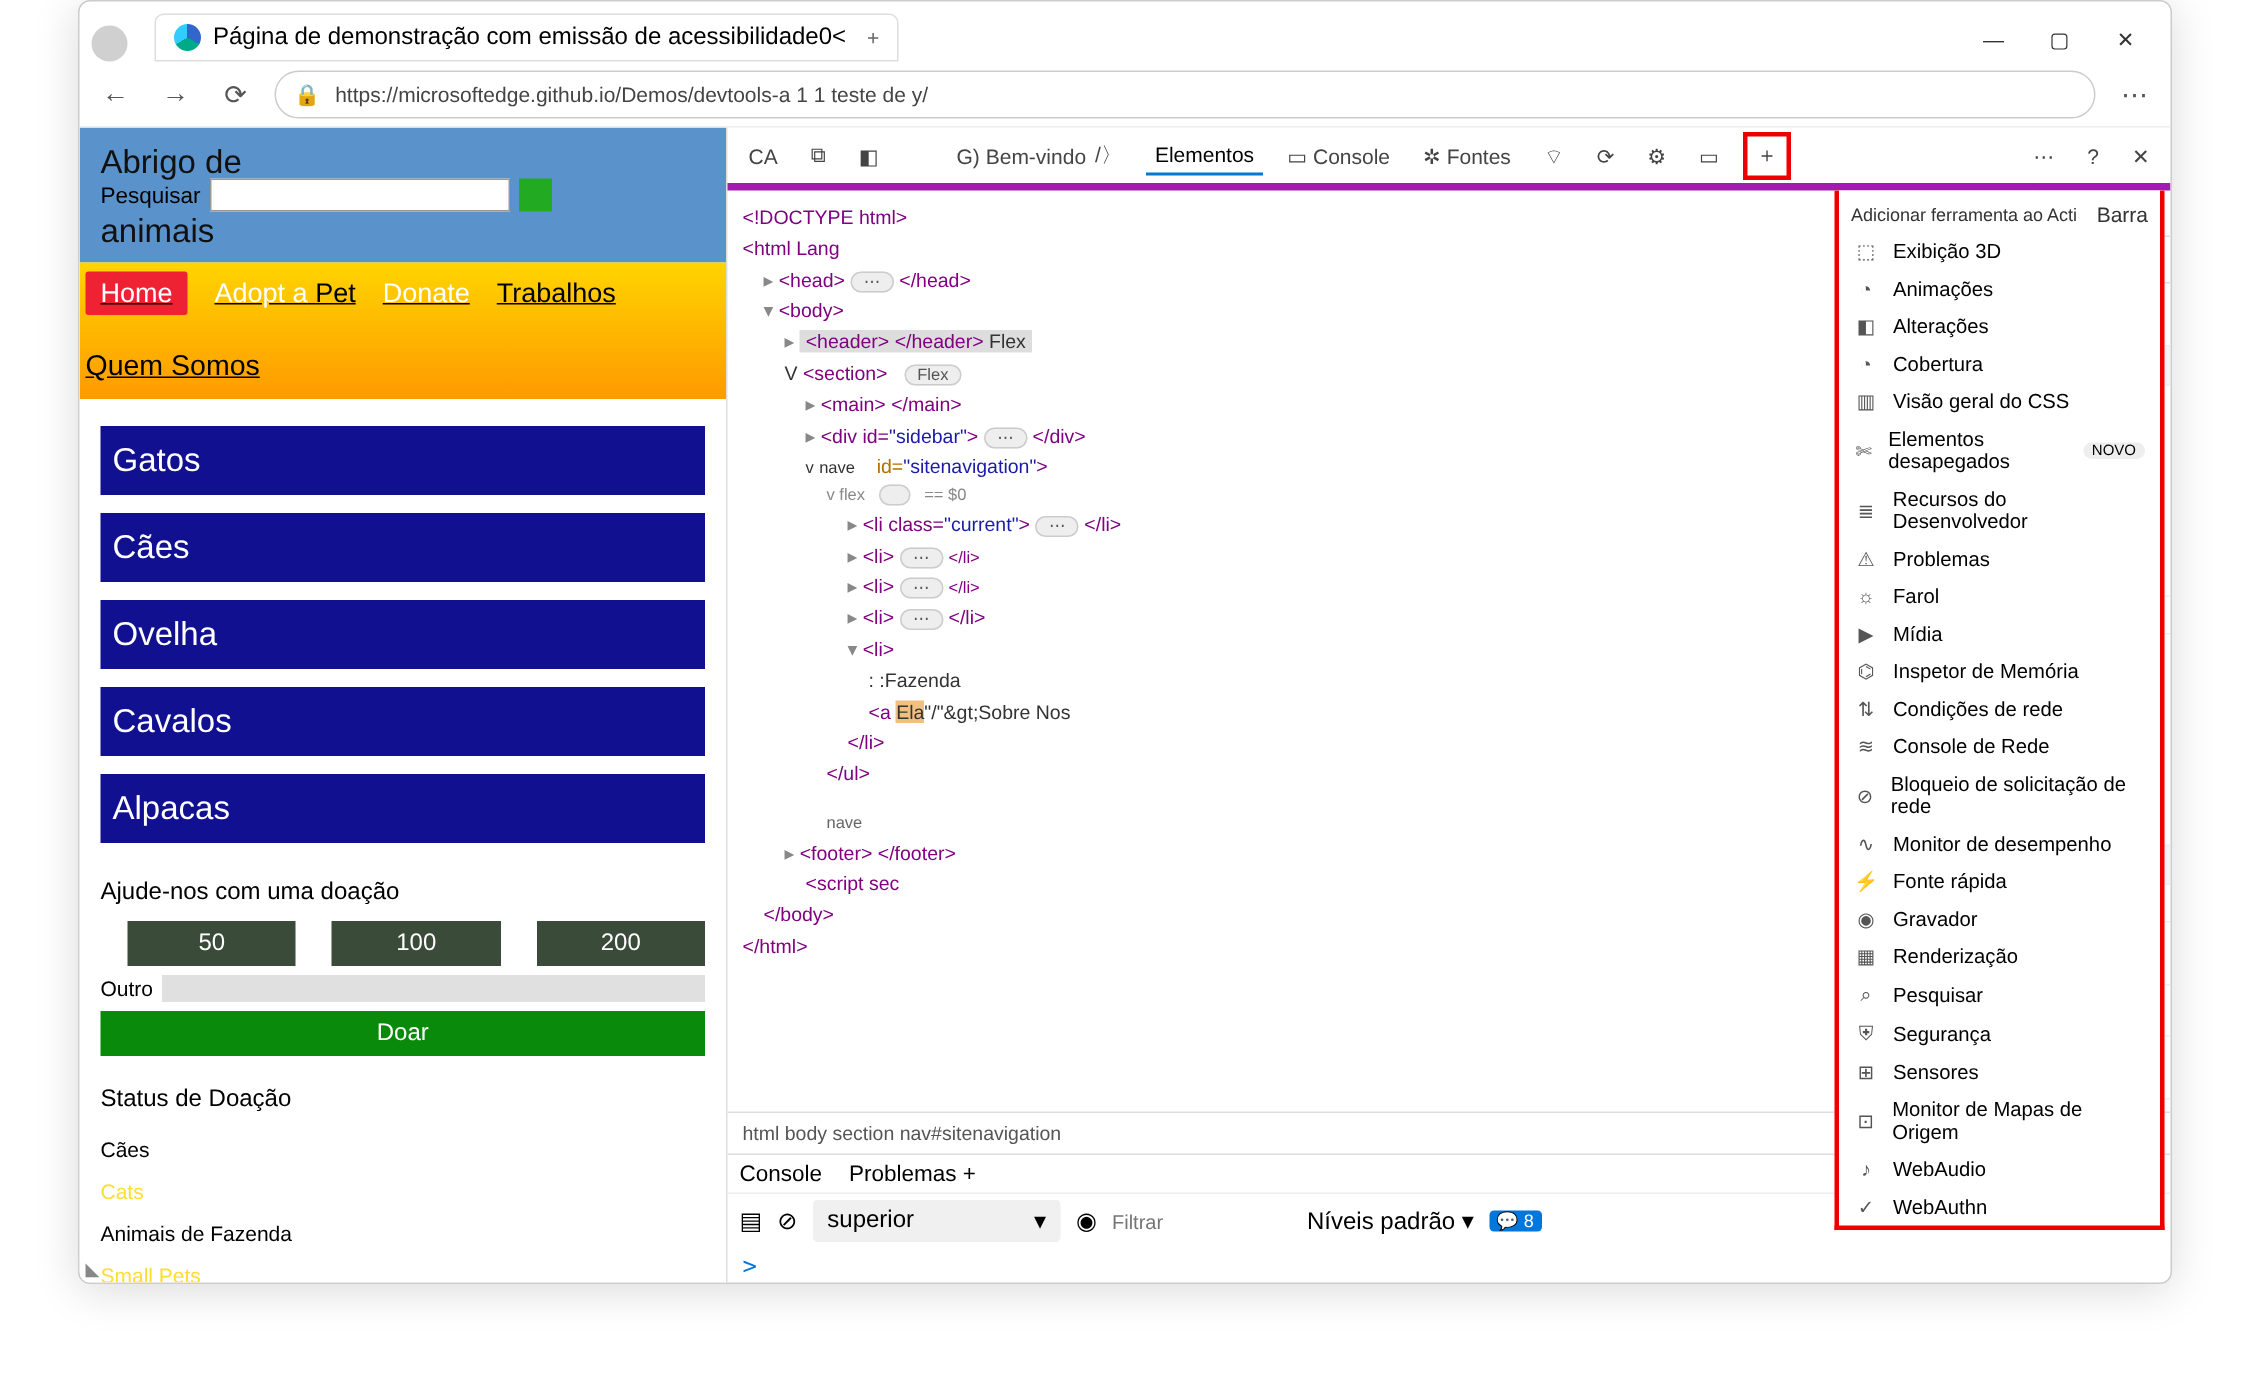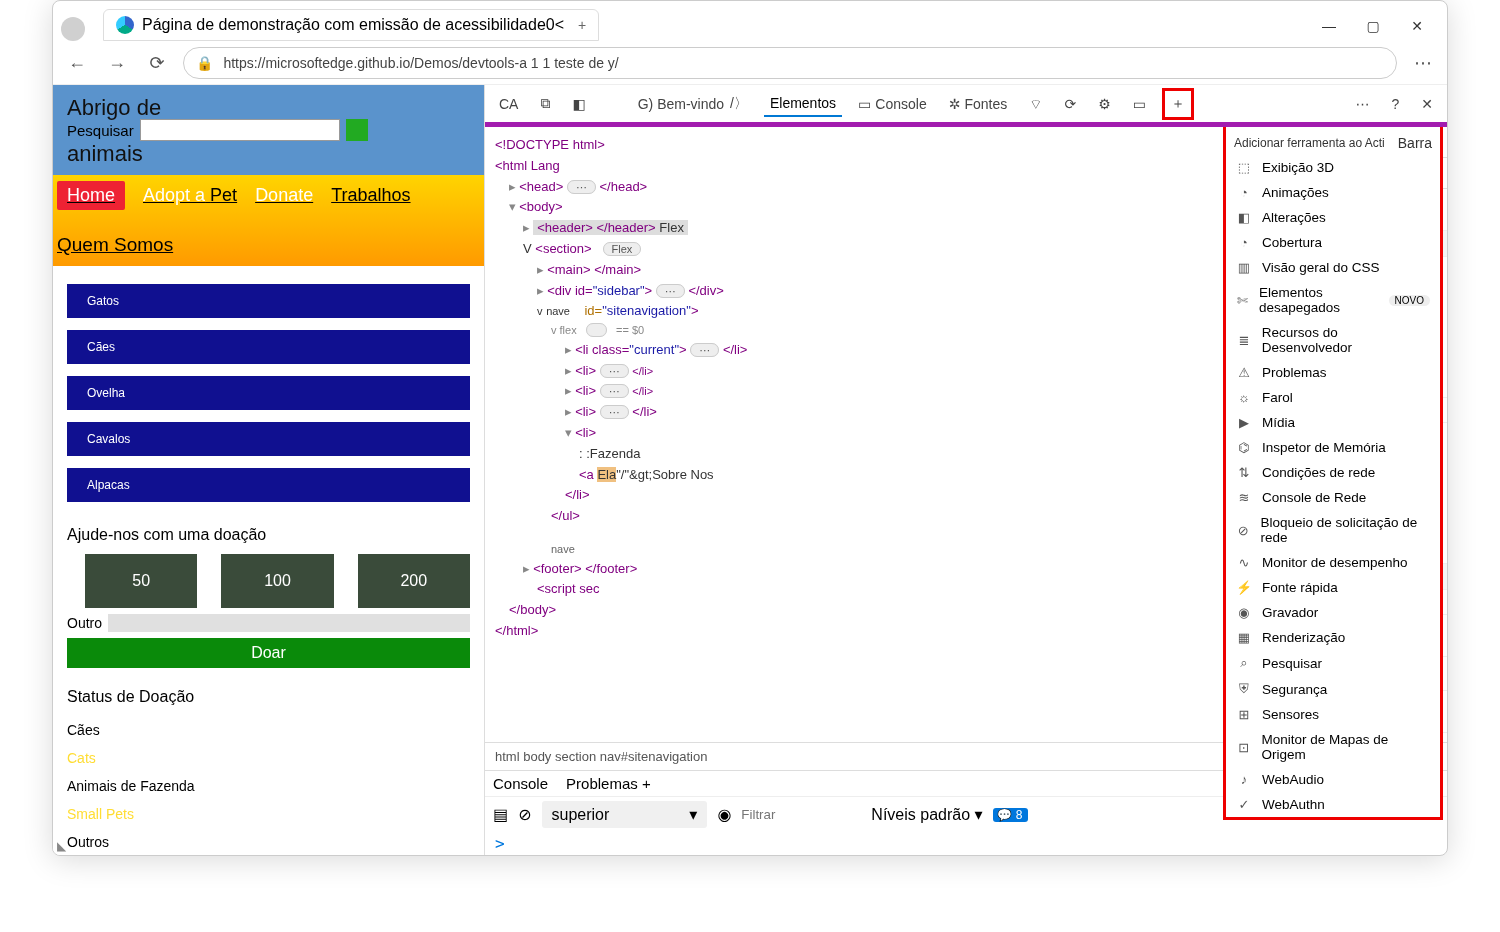--- a/index.html
+++ b/index.html
@@ -30,26 +30,26 @@
 .hero .searchrow label { font-size: 15px; }
 .hero .searchrow input { width: 200px; height: 22px; border: 1px solid #999; }
 .hero .searchrow .go { width: 22px; height: 22px; background: #2a2; }
 .navband { background: linear-gradient(#ffd400,#ff9a00); display: flex; flex-wrap: wrap; align-items: center; padding: 6px 4px 10px; gap: 18px; text-decoration: underline; }
 .navband a { text-decoration: none; font-size: 18px; color: #fff; }
 .navband .home { background: #e23; padding: 4px 10px; border-radius: 2px; }
 .navband .pet { color: #000; }
 .navband .quem { width: 100%; color: #000; font-size: 19px; margin-top: 6px; }
 
 .cats { padding: 18px 14px; display: flex; flex-direction: column; gap: 12px; }
-.catbtn { background: #101090; color: #fff; padding: 10px 20px; font-size: 12px; }
+.catbtn { background: #101090; color: #fff; padding: 10px 8px; font-size: 22px; }
 
 .donate { padding: 6px 14px; }
 .donate h3 { font-weight: normal; font-size: 16px; margin-bottom: 10px; }
 .amtrow { display: flex; gap: 6px; }
-.amt { flex: 1; background: #3a4b3a; color: #fff; text-align: center; padding: 18px 0; margin-left: 18px; }
+.amt { flex: 1; background: #3a4b3a; color: #fff; text-align: center; padding: 6px 0; margin-left: 18px; }
 .other { display: flex; align-items: center; margin-top: 6px; }
 .other span { font-size: 14px; }
 .other .bar { flex: 1; height: 18px; background: #e0e0e0; margin-left: 6px; }
 .doar { background: #0a8a0a; color: #fff; text-align: center; padding: 6px 0; margin-top: 6px; }
 
 .status { padding: 14px; }
 .status h3 { font-weight: normal; font-size: 16px; margin-bottom: 10px; }
 .status .row { font-size: 14px; padding: 6px 0; }
 .status .yellow { color: #ffdd33; }
 

